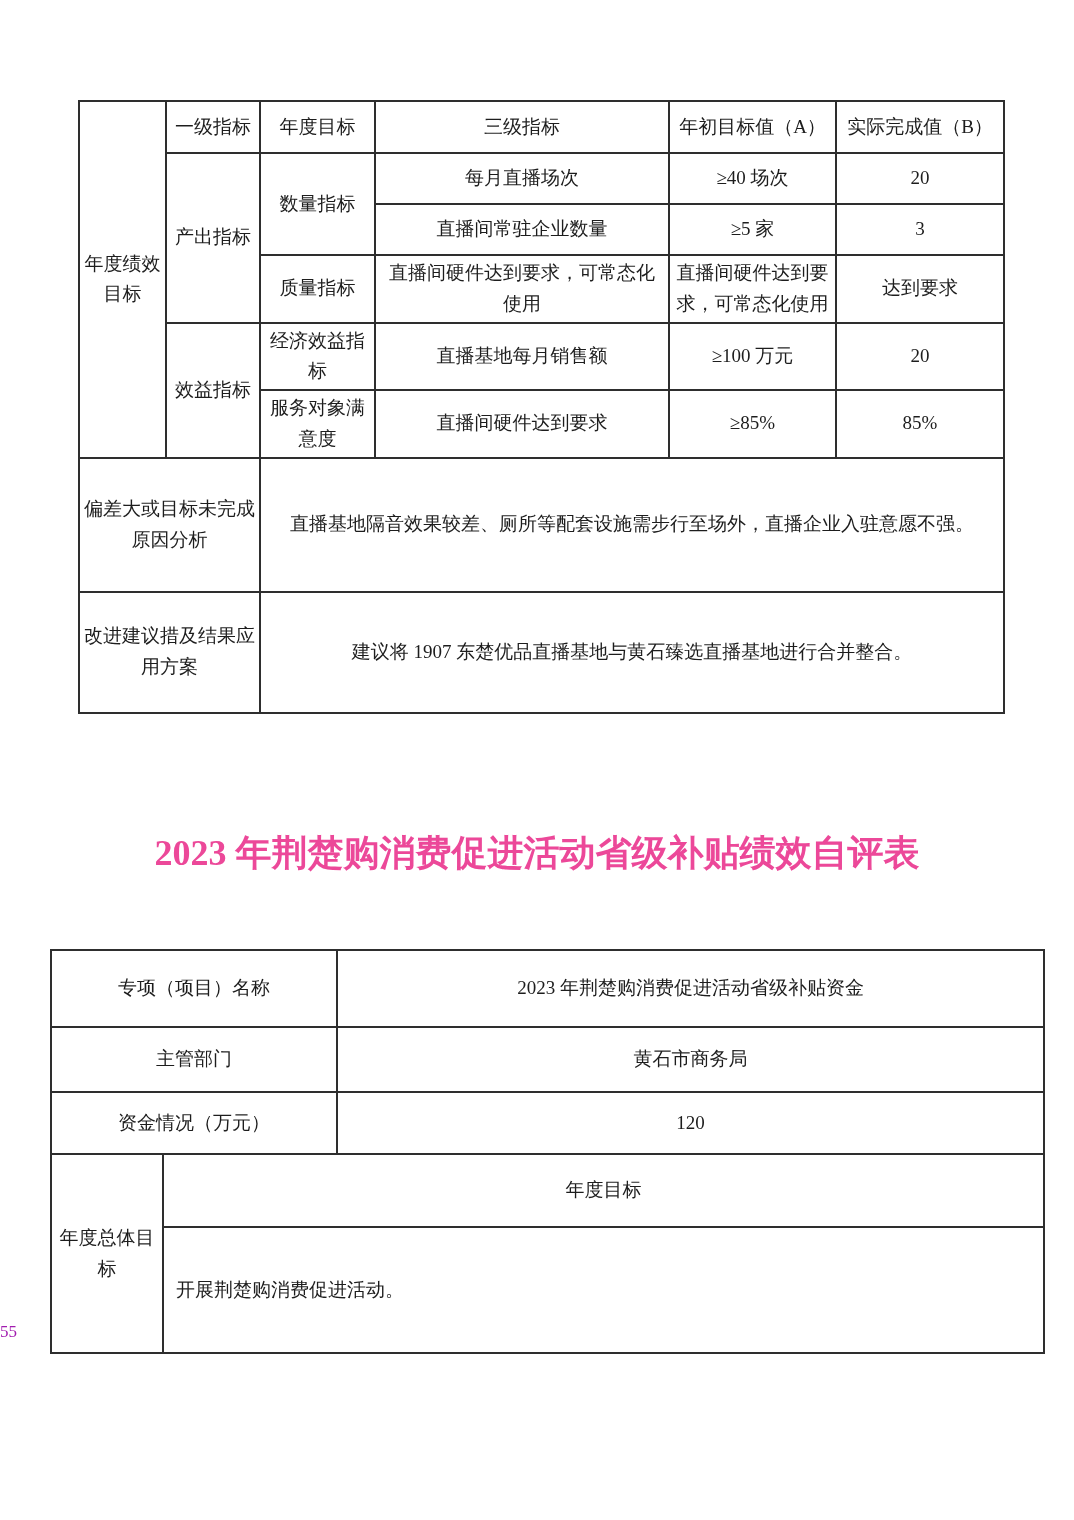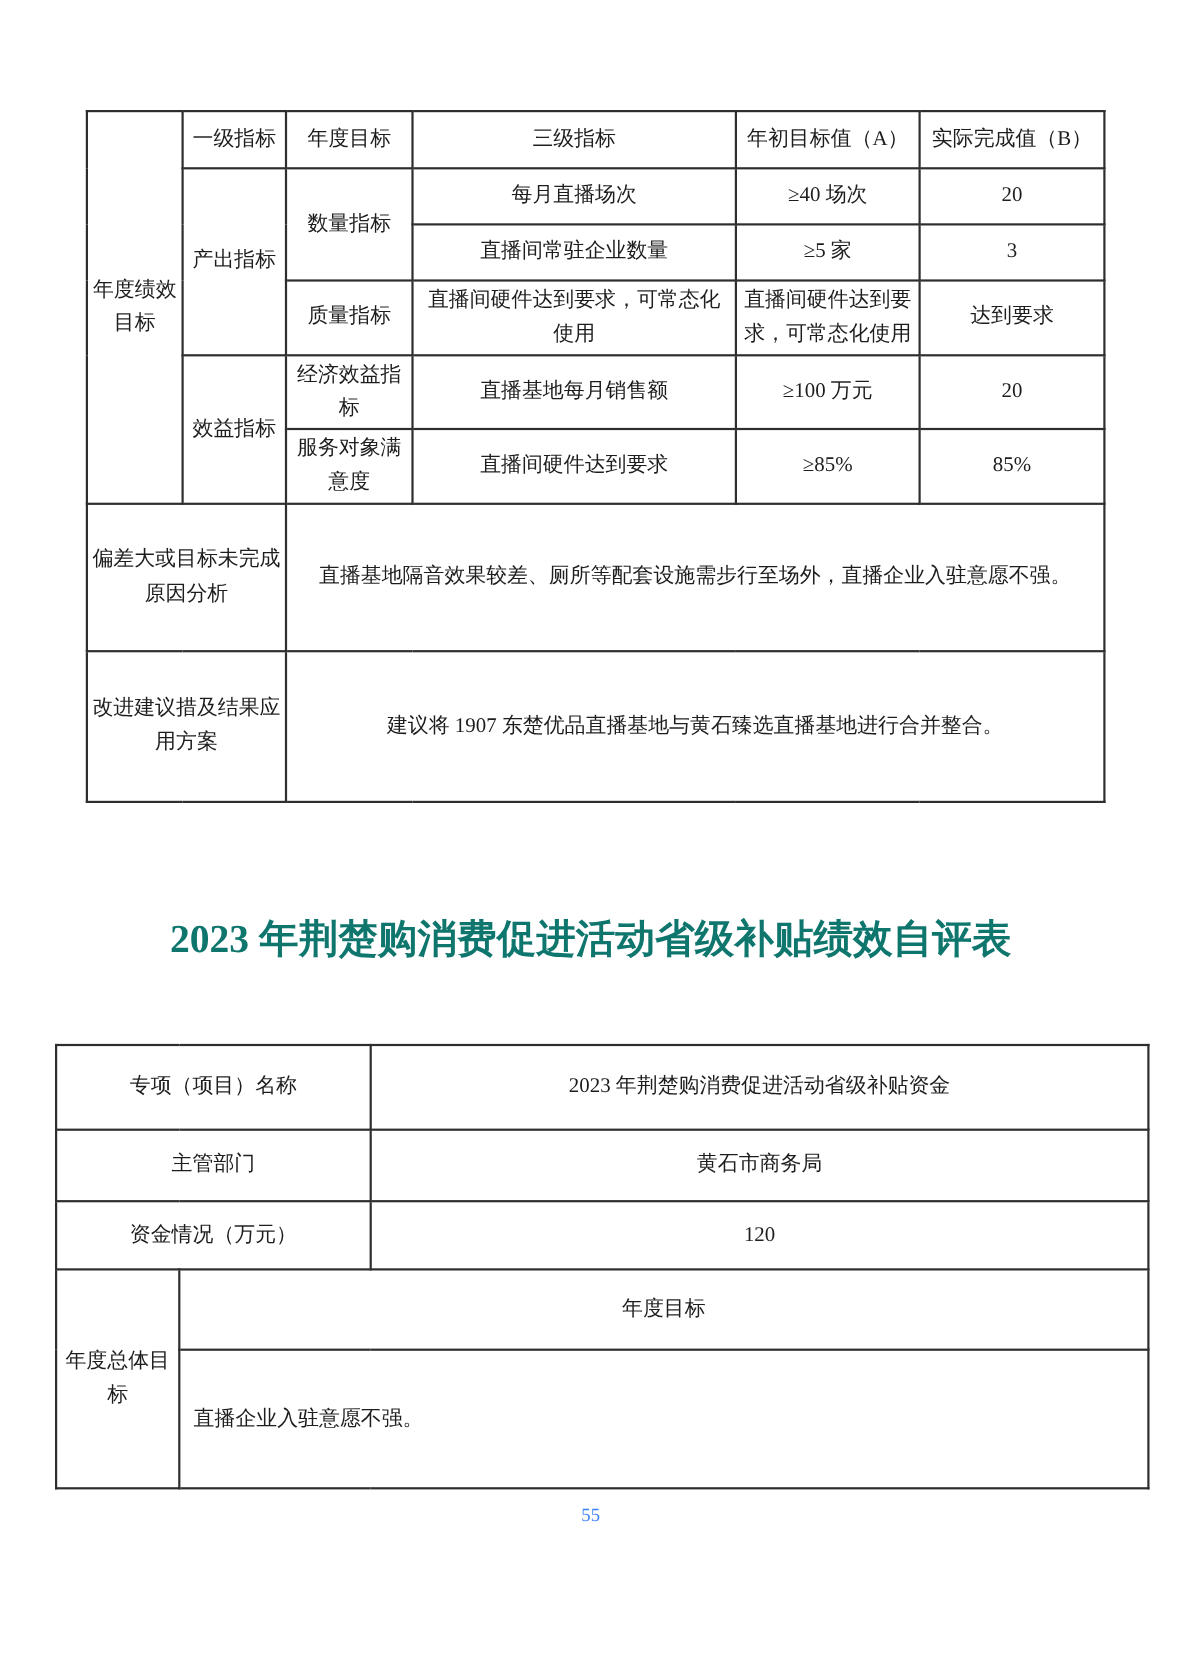--- a/index.html
+++ b/index.html
@@ -52,31 +52,31 @@
   .doc-title {
     position: absolute;
     top: 828px;
     left: 0;
     width: 100%;
     margin: 0;
     text-align: center;
     font-size: 36px;
     font-weight: bold;
     line-height: 50px;
-    color: #0f766e;
+    color: #ec4899;
   }
   
   .page-number {
     position: absolute;
-    top: 1368px;
+    top: 1322px;
     left: 0;
     width: 100%;
-    text-align: center;
+    text-align: left;
     font-size: 17px;
-    color: #3b82f6;
+    color: #a21caf;
   }
 </style>
 </head>
 <body>
 
 <div class="page">
 
   <table class="t1">
     <colgroup>
       <col style="width:87px">
@@ -123,21 +123,21 @@
       <tr style="height:60px">
         <td>服务对象满意度</td>
         <td>直播间硬件达到要求</td>
         <td>≥85%</td>
         <td>85%</td>
       </tr>
       <tr style="height:134px">
         <td colspan="2">偏差大或目标未完成原因分析</td>
         <td colspan="4">直播基地隔音效果较差、厕所等配套设施需步行至场外，直播企业入驻意愿不强。</td>
       </tr>
-      <tr style="height:137px">
+      <tr style="height:121px">
         <td colspan="2">改进建议措及结果应用方案</td>
         <td colspan="4">建议将 1907 东楚优品直播基地与黄石臻选直播基地进行合并整合。</td>
       </tr>
     </tbody>
   </table>
 
   <h1 class="doc-title">2023 年荆楚购消费促进活动省级补贴绩效自评表</h1>
 
   <table class="t2">
     <colgroup>
@@ -156,20 +156,20 @@
       </tr>
       <tr style="height:62px">
         <td colspan="2">资金情况（万元）</td>
         <td>120</td>
       </tr>
       <tr style="height:73px">
         <td rowspan="2">年度总体目标</td>
         <td colspan="2">年度目标</td>
       </tr>
       <tr style="height:126px">
-        <td colspan="2" class="left-text">直播企业入驻意愿不强。</td>
+        <td colspan="2" class="left-text">开展荆楚购消费促进活动。</td>
       </tr>
     </tbody>
   </table>
 
   <div class="page-number">55</div>
 
 </div>
 
 </body></html>

